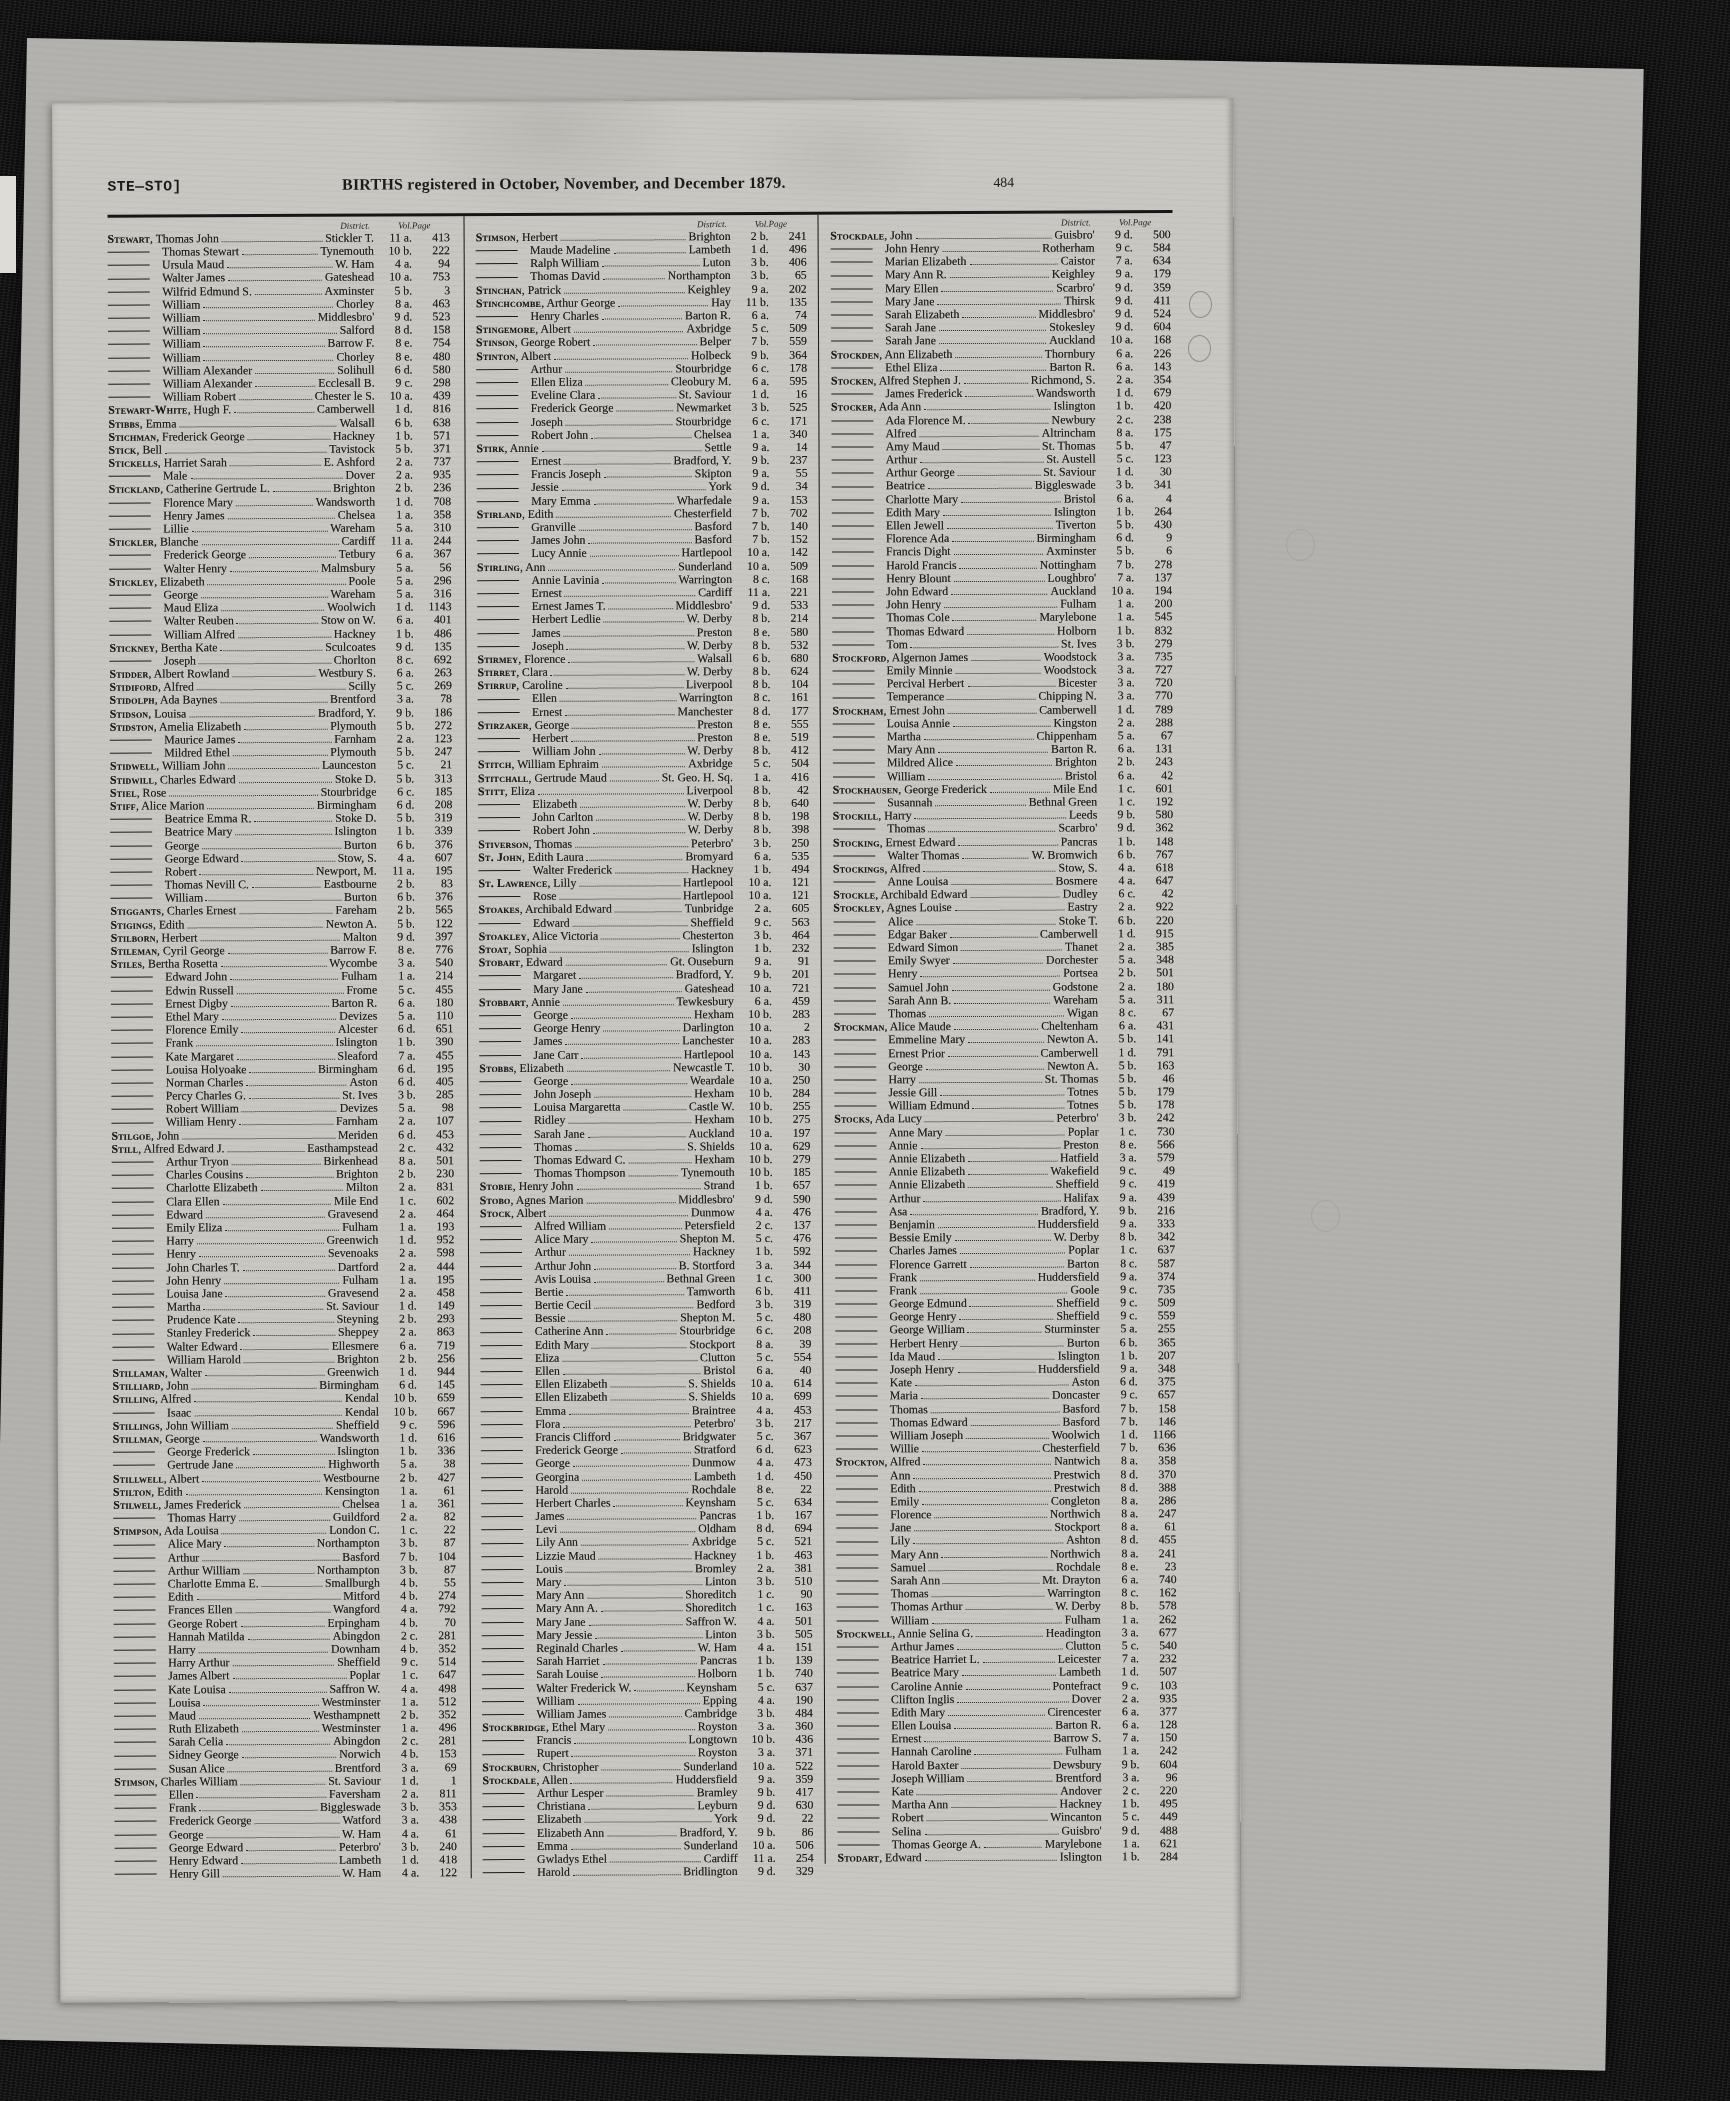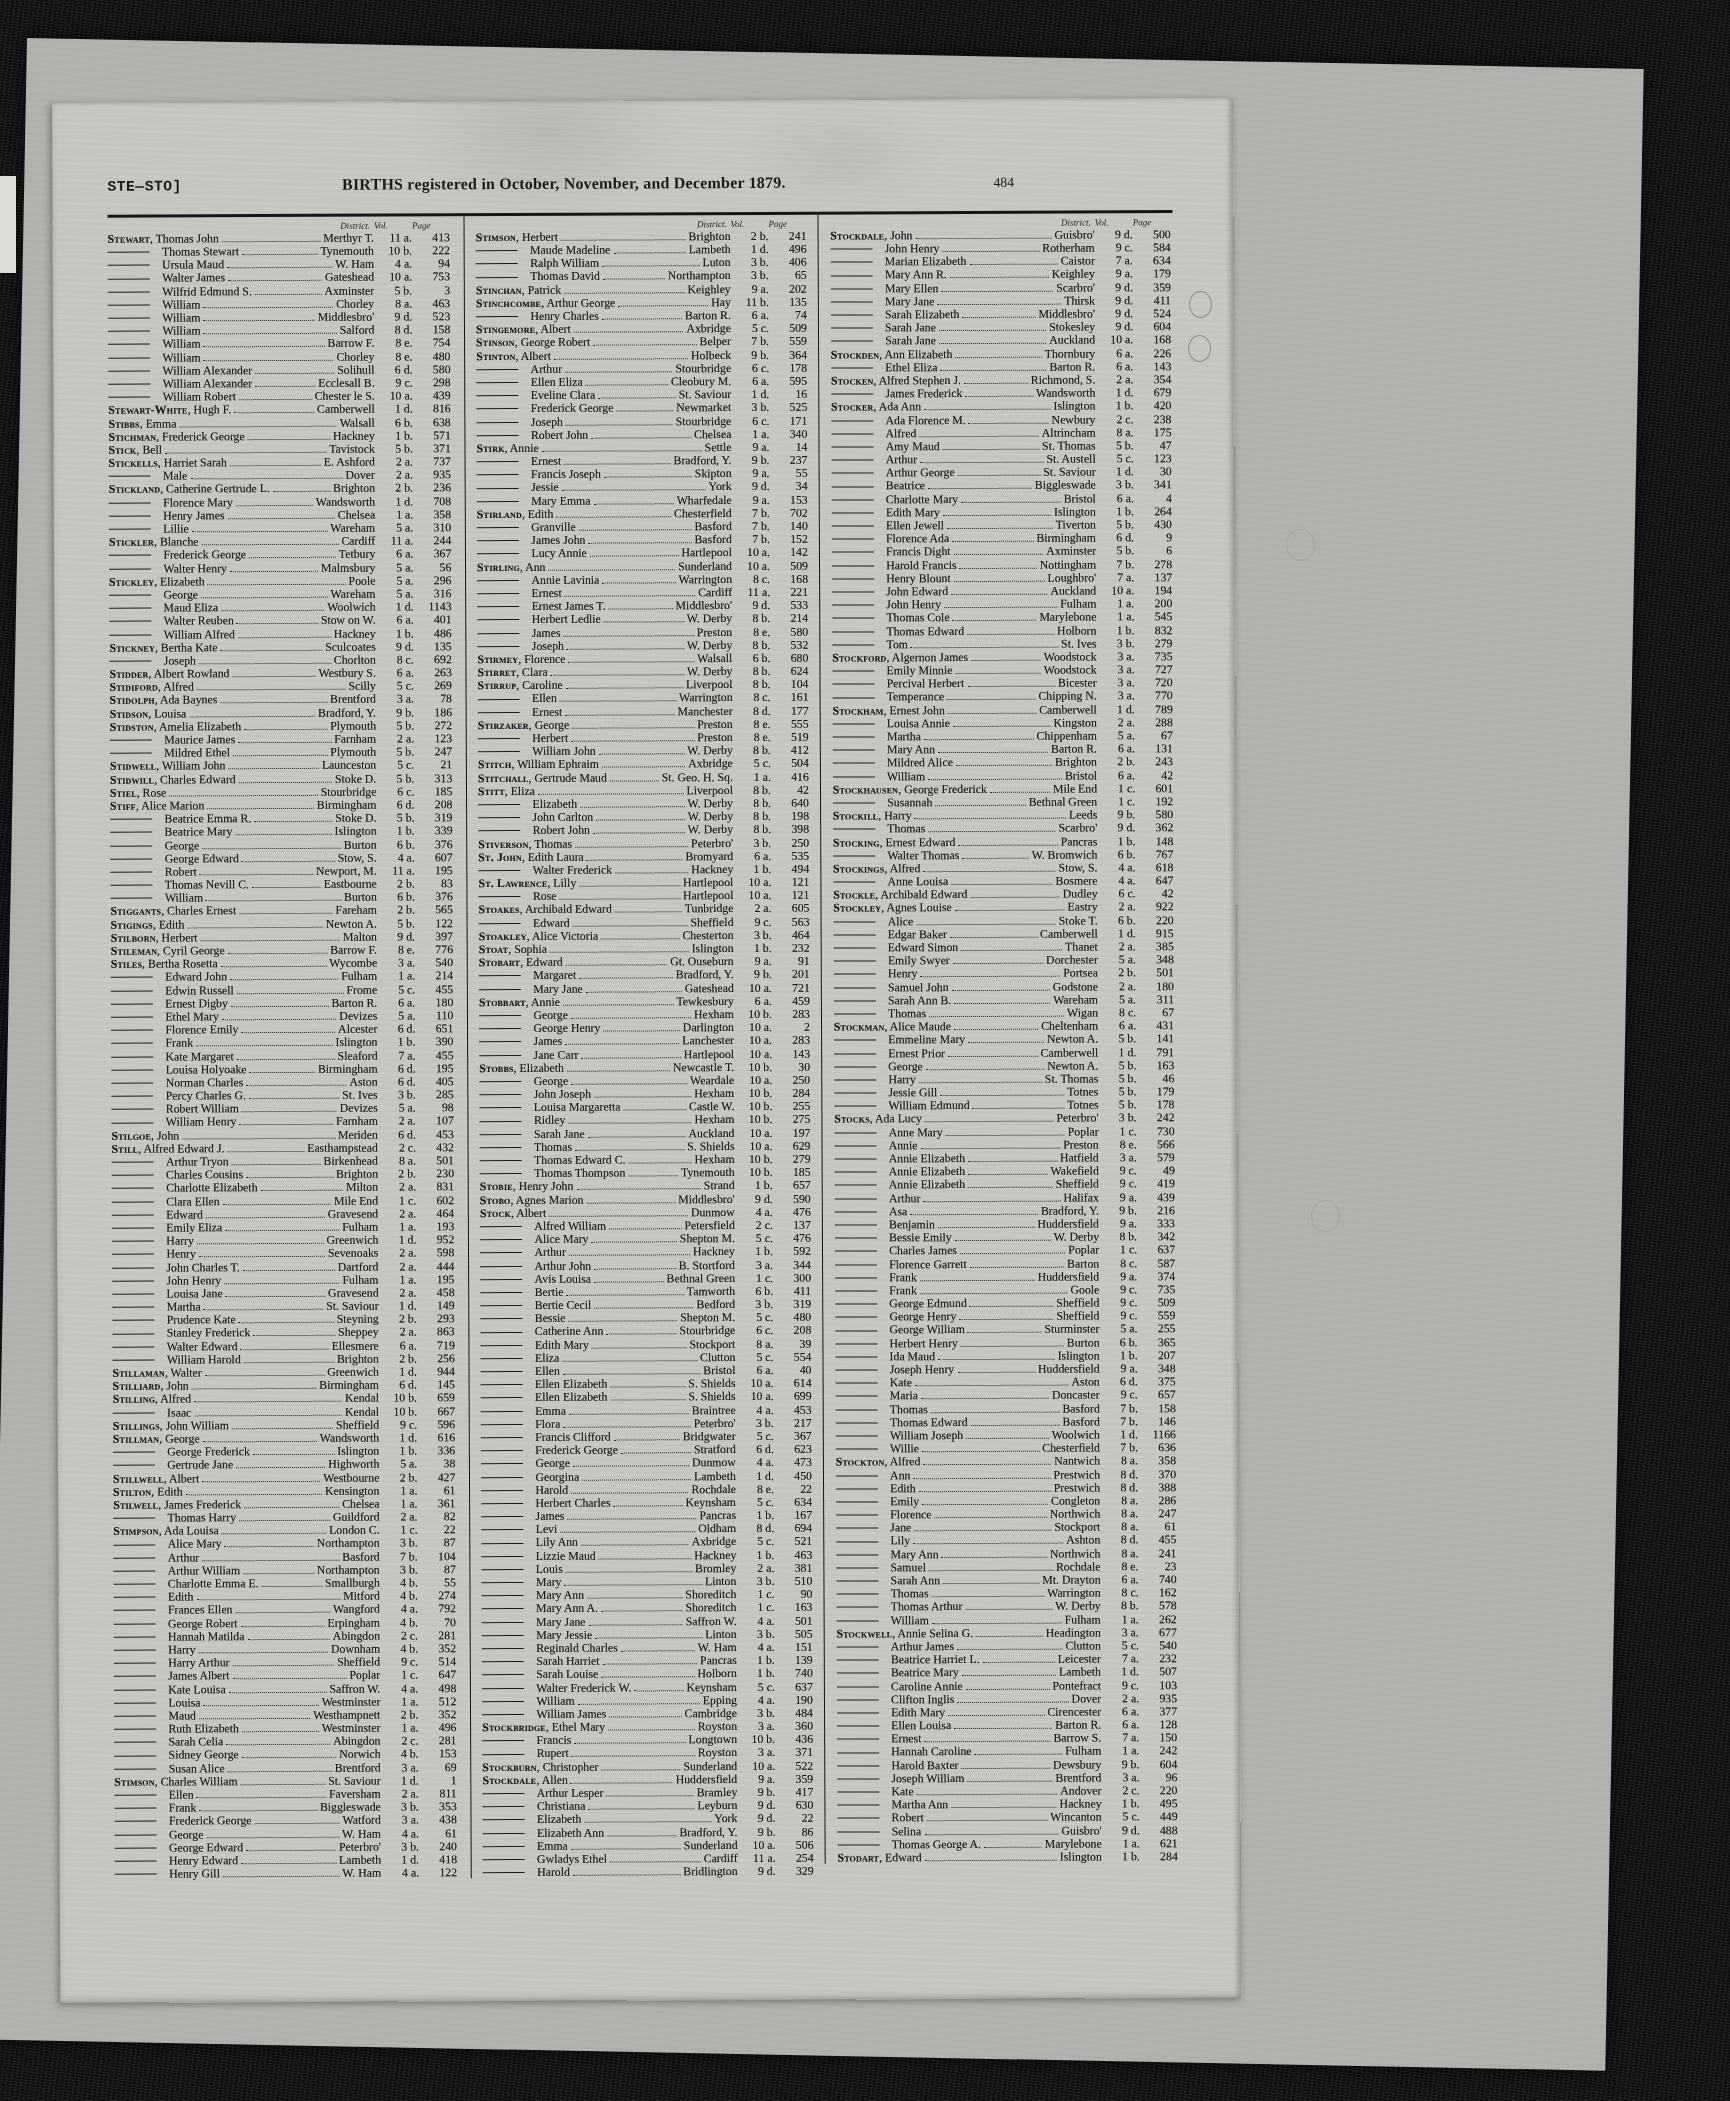--- a/index.html
+++ b/index.html
@@ -44,21 +44,21 @@
   .rule{height:2.9px;background:#161616;margin-top:5.7px;}
 
   .cols{display:flex;align-items:flex-start;}
   .col{box-sizing:border-box;}
   .col:nth-child(1){width:356px;padding-right:13.3px;}
   .col:nth-child(2){width:355px;border-left:1.9px solid #141414;padding-left:11.4px;padding-right:11.4px;}
   .col:nth-child(3){width:355px;border-left:1.9px solid #141414;padding-left:11.4px;padding-right:1.9px;}
 
   .subhead{display:flex;justify-content:flex-end;font-style:italic;font-size:9px;height:14.3px;align-items:flex-end;color:#222;}
   .sh-district{margin-right:3.8px;}
-  .sh-vol{width:38px;text-align:left;}
+  .sh-vol{width:38px;text-align:right;}
   .sh-page{width:38px;text-align:left;}
 
   .row{display:flex;align-items:baseline;height:13.2px;font-size:11.8px;white-space:nowrap;
        text-shadow:0 0 0.5px rgba(25,25,25,.55);}
   .name{white-space:nowrap;}
   .surname{font-variant:small-caps;font-weight:bold;letter-spacing:0.2px;}
   .dash{display:inline-block;width:42px;border-top:1.9px solid #1c1c1c;margin-right:12.4px;vertical-align:2.9px;}
   .leader{flex:1;min-width:5.7px;border-bottom:1.9px dotted #2b2b2b;margin:0 2.9px 2.9px 2.9px;}
   .district{white-space:nowrap;}
   .vol{width:38px;text-align:right;white-space:nowrap;}
@@ -81,21 +81,21 @@
     <div class="cols" id="columns">
         <div class="col">
           <div class="subhead">
             <span class="sh-district">District.</span>
             <span class="sh-vol">Vol.</span>
             <span class="sh-page">Page</span>
           </div>
           <div class="row">
             <span class="name"><span class="surname">Stewart</span>, Thomas John</span>
             <span class="leader"></span>
-            <span class="district">Merthyr T.</span>
+            <span class="district">Stickler T.</span>
             <span class="vol">11 a.</span>
             <span class="pg">413</span>
           </div>
           <div class="row">
             <span class="name"><span class="dash"></span>Thomas Stewart</span>
             <span class="leader"></span>
             <span class="district">Tynemouth</span>
             <span class="vol">10 b.</span>
             <span class="pg">222</span>
           </div>

